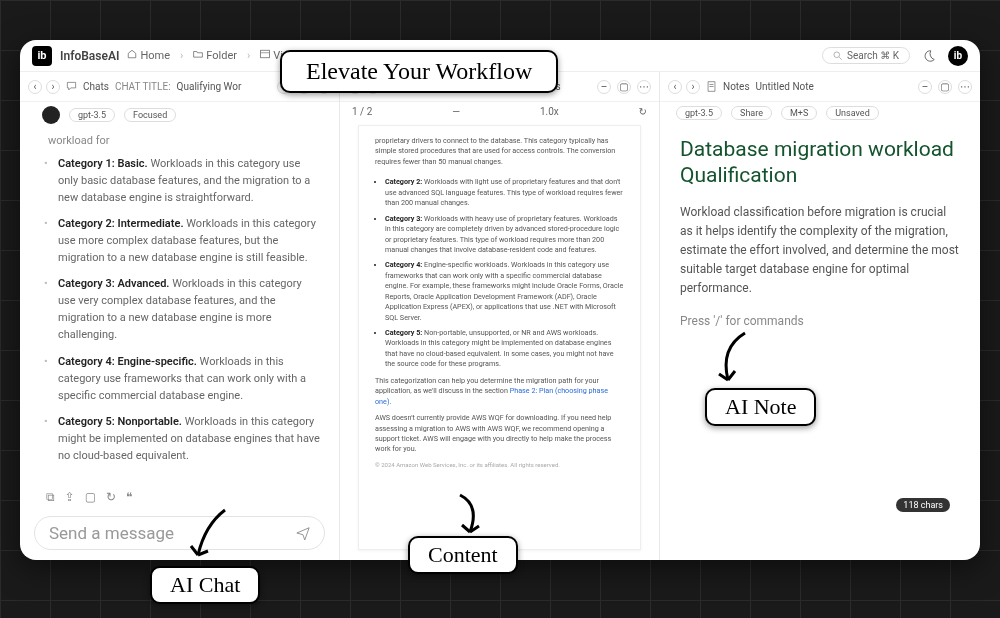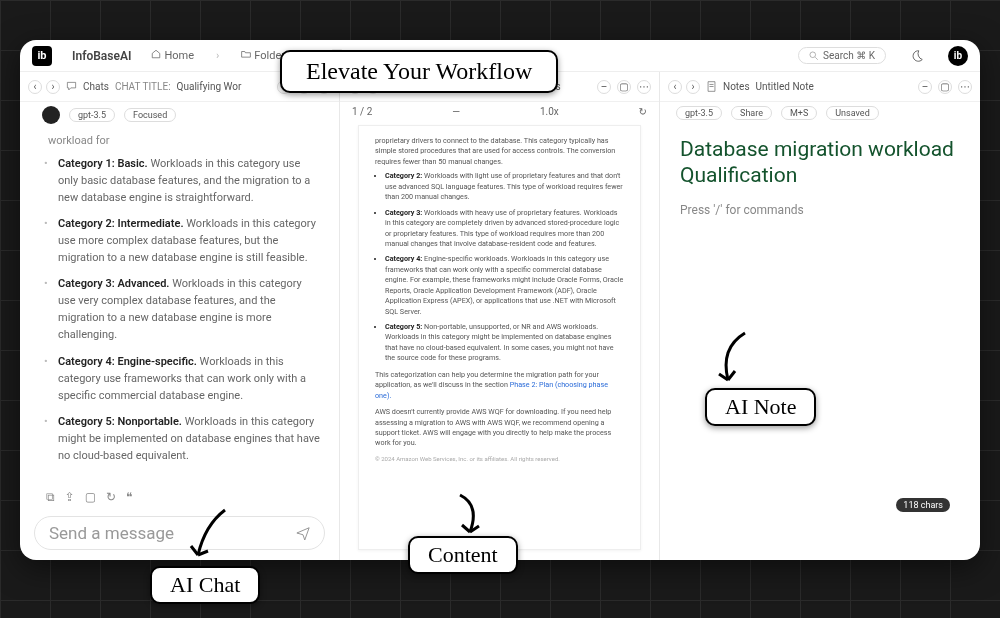--- a/index.html
+++ b/index.html
@@ -33,21 +33,21 @@
   box-shadow: 0 8px 30px rgba(0,0,0,0.5);
   z-index: 1;
   display: flex;
   flex-direction: column;
   overflow: hidden;
 }
 .topbar {
   height: 32px;
   display: flex;
   align-items: center;
-  gap: 20px;
+  gap: 8px;
   padding: 0 12px;
   border-bottom: 1px solid #eee;
   font-size: 11px;
   color: #444;
 }
 .logo-box {
   width: 20px; height: 20px;
   background: #000;
   border-radius: 4px;
   color: #fff;
@@ -157,21 +157,21 @@
   flex: 1;
   border: 1px solid #eee;
   background: #fff;
   box-shadow: 0 1px 3px rgba(0,0,0,0.05);
   padding: 10px 16px;
   font-size: 7.2px;
   color: #555;
   line-height: 1.45;
   overflow: hidden;
 }
-.doc-page .intro { margin-bottom: 4px; }
+.doc-page .intro { margin-bottom: 10px; }
 .doc-page ul { padding-left: 10px; }
 .doc-page li { margin-bottom: 5px; list-style-type: square;}
 .doc-page li b { color: #222; }
 .doc-page .para { margin-top: 6px; }
 .doc-page a { color: #2a6bd8; text-decoration: none; }
 .doc-foot { margin-top: 6px; font-size: 6px; color: #aaa; }
 .note-body {
   flex: 1;
   padding: 12px 20px;
   overflow: hidden;
@@ -377,20 +377,21 @@
         <div class="dot">⋯</div>
       </div>
       <div class="sub-head" style="justify-content:flex-start;padding-left:16px">
         <span class="chip">gpt-3.5</span>
         <span class="chip">Share</span>
         <span class="chip">M+S</span>
         <span class="chip">Unsaved</span>
       </div>
       <div class="note-body">
         <div class="note-title">Database migration workload Qualification</div>
+        <div class="note-para">Workload classification before migration is crucial as it helps identify the complexity of the migration, estimate the effort involved, and determine the most suitable target database engine for optimal performance.</div>
         <div class="note-hint">Press '/' for commands</div>
       </div>
     </div>
 
   </div>
 
   <div class="char-badge">118 chars</div>
 </div>
 
 <div class="anno anno-big" style="left:280px;top:6px">Elevate Your Workflow</div>

